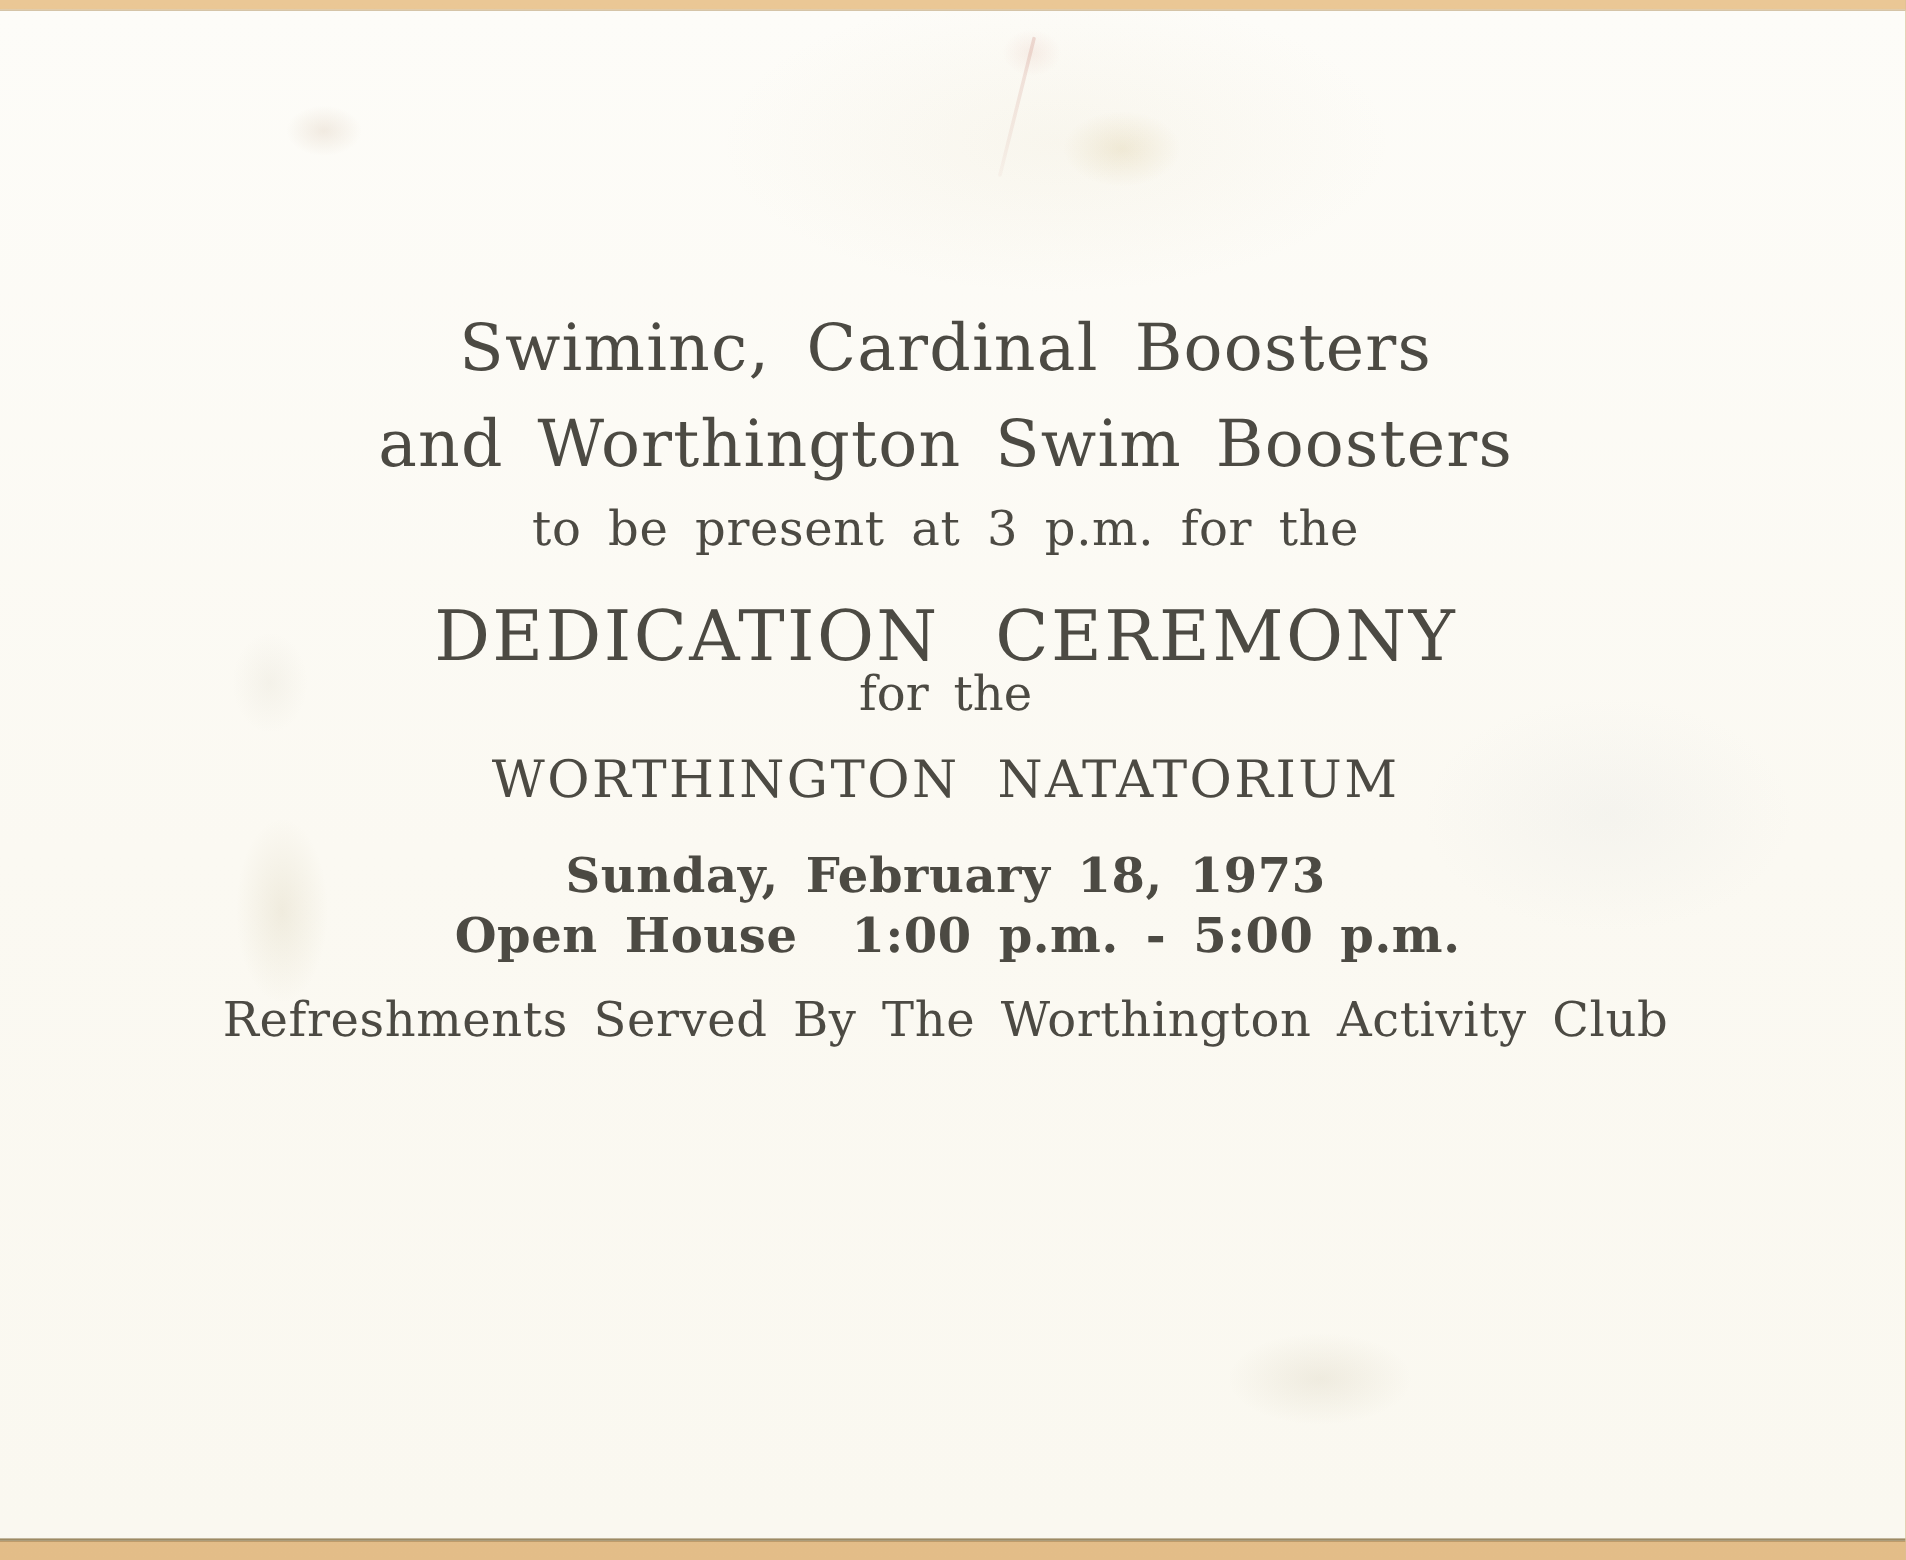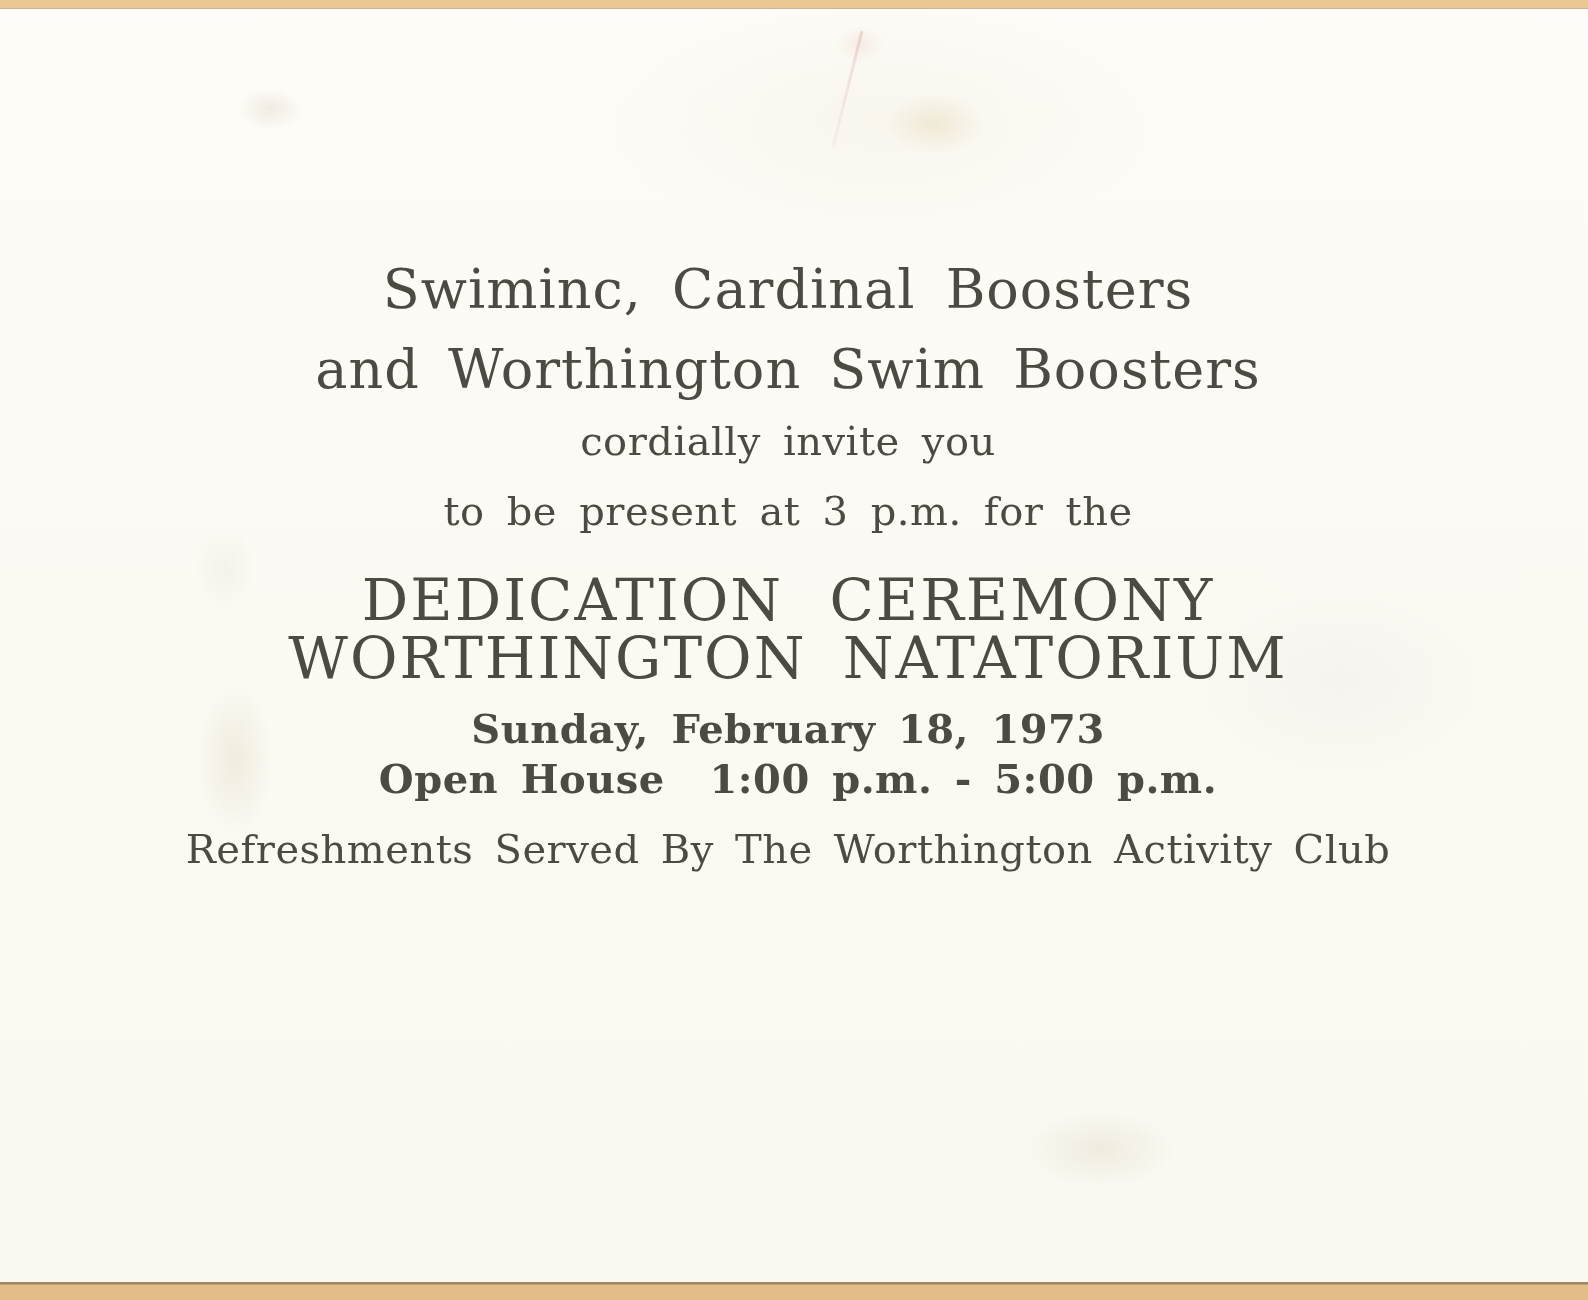--- a/index.html
+++ b/index.html
@@ -91,24 +91,24 @@
     font-size: 58px;
     letter-spacing: 2px;
     word-spacing: 26px;
   }
   .connector {
     font-size: 40px;
     word-spacing: 8px;
     margin-bottom: 30px;
   }
   .venue-title {
-    font-size: 58px;
+    font-size: 43px;
     letter-spacing: 2px;
     word-spacing: 16px;
-    margin-bottom: 22px;
+    margin-bottom: 38px;
   }
   .date-line {
     font-size: 40px;
     font-weight: 700;
     word-spacing: 8px;
     letter-spacing: 0.5px;
     margin-bottom: 10px;
   }
   .open-house {
     font-size: 40px;
@@ -127,22 +127,22 @@
 </style>
 </head>
 <body>
 
 <div class="scene">
   <div class="card">
     <div class="stain scratch"></div>
     <div class="text-column">
       <div class="line hosts-1">Swiminc, Cardinal Boosters</div>
       <div class="line hosts-2">and Worthington Swim Boosters</div>
-      <div class="line invite">cordially invite you</div>
       <div class="line time">to be present at 3 p.m. for the</div>
       <div class="line event-title">DEDICATION CEREMONY</div>
+      <div class="line connector">for the</div>
       <div class="line venue-title">WORTHINGTON NATATORIUM</div>
       <div class="line date-line">Sunday, February 18, 1973</div>
       <div class="line open-house">Open House  1:00 p.m. - 5:00 p.m.</div>
       <div class="line refreshments">Refreshments Served By The Worthington Activity Club</div>
     </div>
   </div>
 </div>
 
 </body></html>

